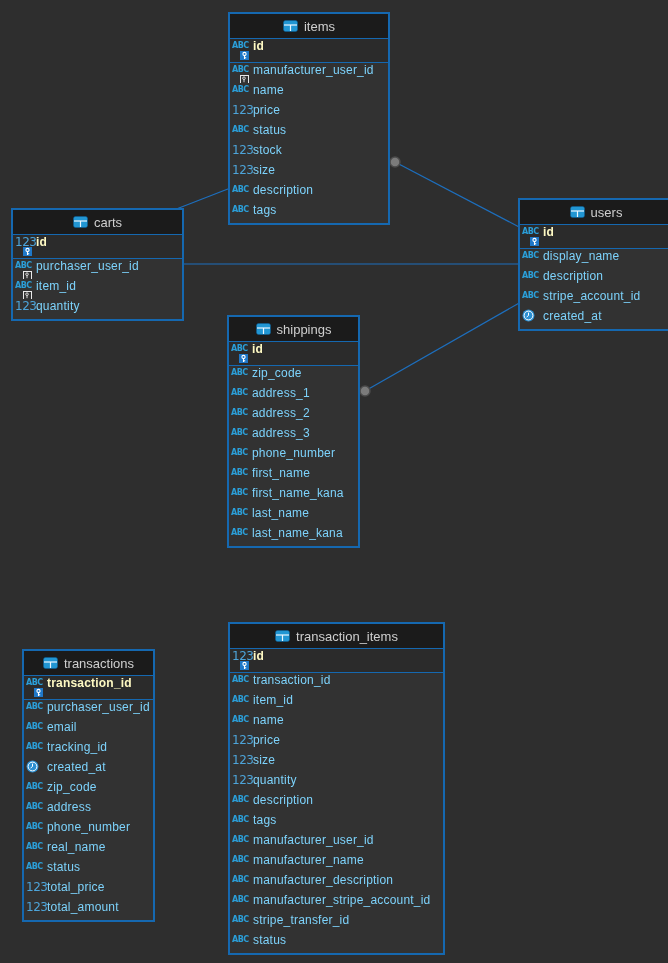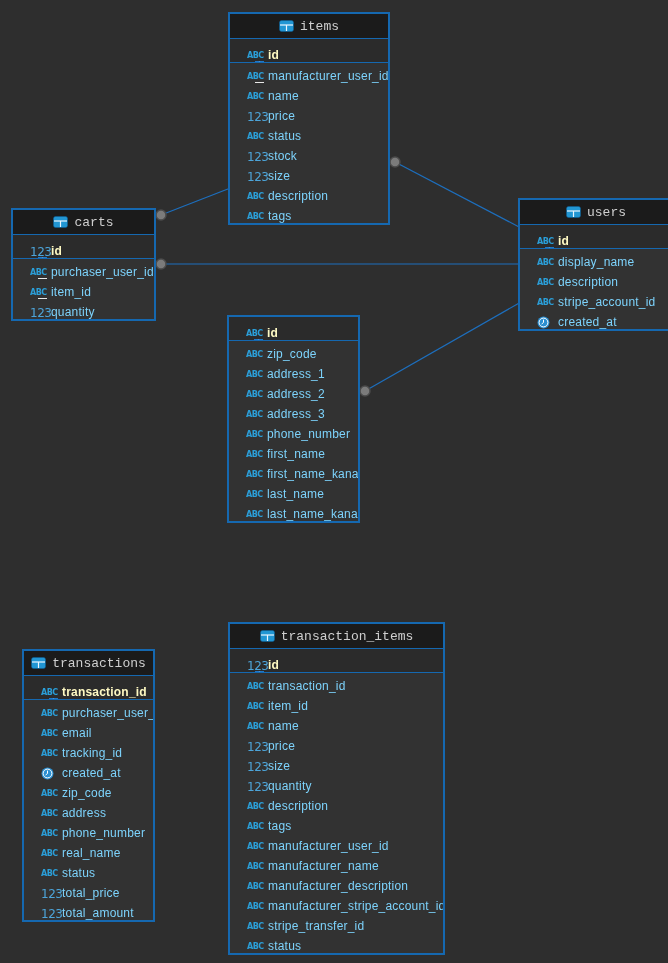--- a/index.html
+++ b/index.html
@@ -17,34 +17,34 @@
     border:2px solid #1568b0;
     box-sizing:border-box;
     z-index:2;
   }
   .table-header{
     height:24px;
     background:#1b1b1b;
     border-bottom:1px solid #1568b0;
     display:flex;align-items:center;justify-content:center;gap:6px;
     color:#cfcfcf;
-    font-family:Liberation Mono, monospace;
+    font-family:Liberation Sans, sans-serif;
     font-size:13px;
     white-space:nowrap;
     overflow:hidden;
   }
   .tbl-icon{flex:0 0 auto;display:block;}
   .pk-section{
     background:#2b2b2b;
     border-bottom:1px solid #1568b0;
   }
   .col-row{
     height:20px;
-    display:flex;align-items:flex-end;gap:4px;
-    padding-left:17px;
+    display:flex;align-items:flex-start;gap:4px;
+    padding-left:2px;
     white-space:nowrap;overflow:hidden;
   }
   .pk-section .col-row{height:23px;}
   .col-name{
     color:#7dd3fc;font-size:12px;letter-spacing:.2px;
   }
   .pk-section .col-name{color:#fef9c3;font-weight:bold;}
   .type-icon{
     position:relative;
     flex:0 0 17px;width:17px;height:13px;
@@ -148,21 +148,21 @@
         </div>
         <div class="col-row">
           <span class="type-icon">
             <span class="type-label">ABC</span>
           </span>
           <span class="col-name">tags</span>
         </div>
       </div>
   </div>
 
-  <div class="table-card" style="left: 11px; top: 208px; width: 145px;">
+  <div class="table-card" style="left: 11px; top: 208px; width: 173px;">
     <div class="table-header">
       <svg class="tbl-icon" width="15" height="12" viewBox="0 0 15 12">
         <rect x="0.5" y="0.5" width="14" height="11" rx="2" fill="#2196d3" stroke="#0d5e98" stroke-width="0.5"></rect>
         <line x1="1" y1="5" x2="14" y2="5" stroke="#eaf6ff" stroke-width="1.2"></line>
         <line x1="7.5" y1="5" x2="7.5" y2="11" stroke="#eaf6ff" stroke-width="1.2"></line>
       </svg>
       <span class="table-title">carts</span>
     </div>
     <div class="pk-section">
         <div class="col-row">
@@ -260,20 +260,28 @@
               <line x1="6.5" y1="6.5" x2="6.5" y2="3.6" stroke="#ffffff" stroke-width="1"></line>
               <line x1="6.5" y1="6.5" x2="4.6" y2="8" stroke="#ffffff" stroke-width="1"></line>
             </svg>
           </span>
           <span class="col-name">created_at</span>
         </div>
       </div>
   </div>
 
   <div class="table-card" style="left: 227px; top: 315px; width: 133px;">
+    <div class="table-header">
+      <svg class="tbl-icon" width="15" height="12" viewBox="0 0 15 12">
+        <rect x="0.5" y="0.5" width="14" height="11" rx="2" fill="#2196d3" stroke="#0d5e98" stroke-width="0.5"></rect>
+        <line x1="1" y1="5" x2="14" y2="5" stroke="#eaf6ff" stroke-width="1.2"></line>
+        <line x1="7.5" y1="5" x2="7.5" y2="11" stroke="#eaf6ff" stroke-width="1.2"></line>
+      </svg>
+      <span class="table-title">shippings</span>
+    </div>
     <div class="pk-section">
         <div class="col-row">
           <span class="type-icon">
             <span class="type-label">ABC</span>
             <span class="key-badge"><svg width="9" height="9" viewBox="0 0 9 9">
                 <rect x="0" y="0" width="9" height="9" fill="#1f78c8"></rect>
                 <circle cx="4.5" cy="3" r="1.6" fill="none" stroke="#ffffff" stroke-width="1.1"></circle>
                 <line x1="4.5" y1="4.6" x2="4.5" y2="8" stroke="#ffffff" stroke-width="1.1"></line>
                 <line x1="4.5" y1="6.8" x2="6.2" y2="6.8" stroke="#ffffff" stroke-width="1.1"></line>
               </svg></span>

